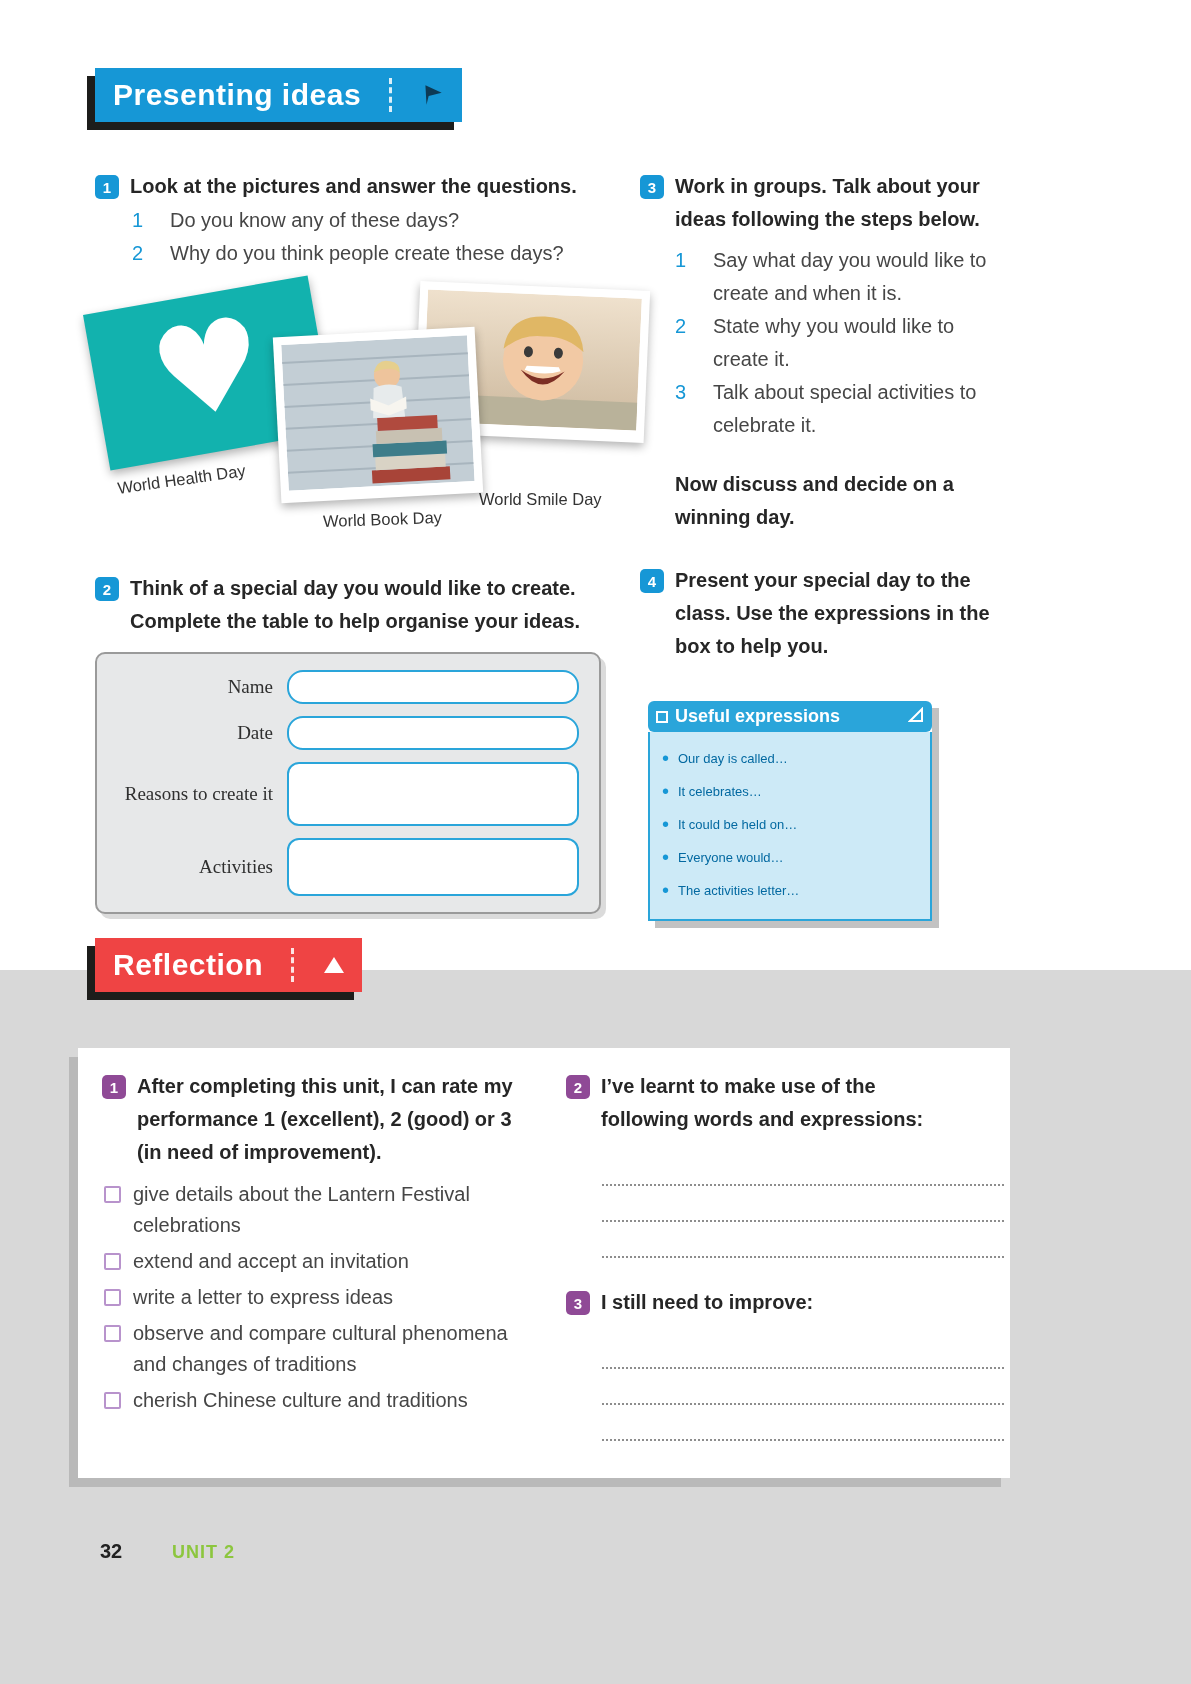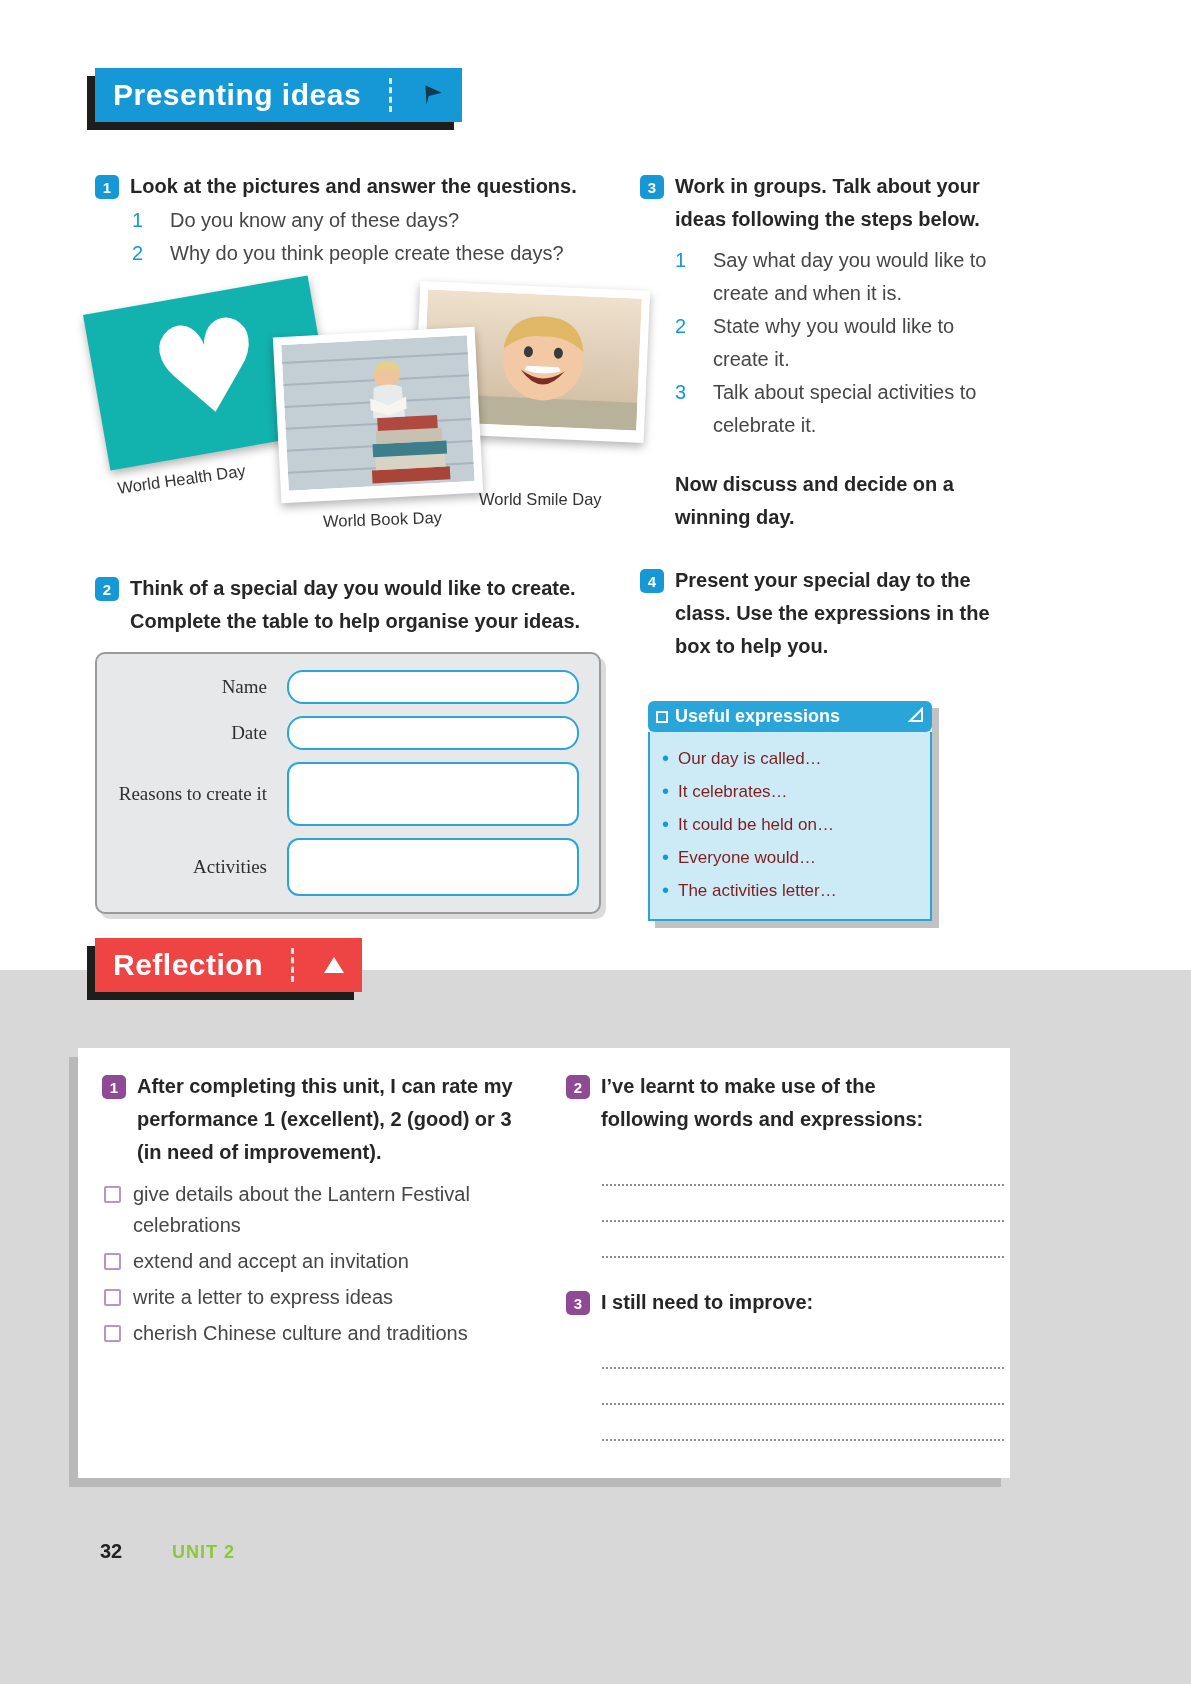--- a/index.html
+++ b/index.html
@@ -46,36 +46,36 @@
   .heart-glyph { color:#ffffff; font-size:125px; line-height:1; font-family:"DejaVu Sans", sans-serif; margin-top:-10px; }
 
   .book-card { left:182px; top:50px; transform:rotate(-3deg); z-index:3; }
   .smile-card { left:322px; top:4px; transform:rotate(2.5deg); z-index:2; }
 
   
   .ideas-table { margin-top:14px; width:506px; background:#e7e8e9; border:2px solid #9a9a9a;
                  border-radius:10px; padding:16px 20px 16px 12px; box-shadow:5px 5px 0 rgba(0,0,0,.14); }
   .t-row { display:flex; align-items:center; margin-bottom:12px; }
   .t-row:last-child { margin-bottom:0; }
-  .t-label { flex:0 0 178px; text-align:right; padding-right:20px; font-family:"Liberation Serif", serif;
+  .t-label { flex:0 0 178px; text-align:right; padding-right:14px; font-family:"Liberation Serif", serif;
              font-size:19px; color:#2f2f2f; }
   .t-input { flex:1; border:2px solid #2aa5da; background:#fff; border-radius:16px; height:34px;
              font-size:18px; padding:0 12px; outline:none; font-family:"Liberation Sans", sans-serif; }
   .t-input.tall { height:64px; border-radius:12px; }
   .t-input.tall2 { height:58px; border-radius:12px; }
 
   
   .expr-box { margin:38px 0 0 8px; width:284px; box-shadow:7px 7px 0 #c2c2c2; }
   .expr-head { background:#2aa5da; height:31px; display:flex; align-items:center; padding:0 8px; gap:7px;border-radius:6px; }
   .expr-head-title { color:#ffffff; font-size:18px; font-weight:bold; flex:1; }
   .sq-icon { width:12px; height:12px; border:2px solid #ffffff; background:transparent; }
   .expr-body { background:#cdeaf7; border:2px solid #2aa5da; border-top:none; padding:10px 10px 12px 12px; }
   .expr-item { display:flex; }
   .expr-dot { flex:0 0 16px; color:#1697d6; font-size:20px; line-height:33px; }
-  .expr-text { font-size:17px; color:#7f1d1d; line-height:33px; }
+  .expr-text { font-size:13px; color:#0369a1; line-height:33px; }
 
   
   .gray-band { position:absolute; left:0; top:970px; width:1191px; height:714px; background:#d8d8d8; }
   .refl-card { position:absolute; left:78px; top:1048px; width:932px; height:430px; background:#ffffff;
                box-shadow:-9px 9px 0 #b9b9b9; }
   .check-list { margin:10px 0 0 2px; }
   .check-row { display:flex; margin-bottom:5px; }
   .checkbox { flex:0 0 17px; width:17px; height:17px; border:2px solid #b893cc; border-radius:2px;
               background:#fff; margin:7px 12px 0 0; cursor:pointer; }
   .check-text { font-size:20px; color:#464646; line-height:31px; width:382px; }
@@ -287,20 +287,24 @@
         <div class="check-row">
           <span class="checkbox"></span>
           <span class="check-text">extend and accept an invitation</span>
         </div>
         <div class="check-row">
           <span class="checkbox"></span>
           <span class="check-text">write a letter to express ideas</span>
         </div>
         <div class="check-row">
           <span class="checkbox"></span>
+          <span class="check-text">observe and compare cultural phenomena and changes of traditions</span>
+        </div>
+        <div class="check-row">
+          <span class="checkbox"></span>
           <span class="check-text">cherish Chinese culture and traditions</span>
         </div>
       </div>
     </section>
 
     <section class="col" style="left:488px; top:22px; width:430px;">
       <div class="act" style="margin-top:0;">
         <span class="badge purple">2</span>
         <p class="act-title" style="width:345px;">I’ve learnt to make use of the following words and expressions:</p>
       </div>

